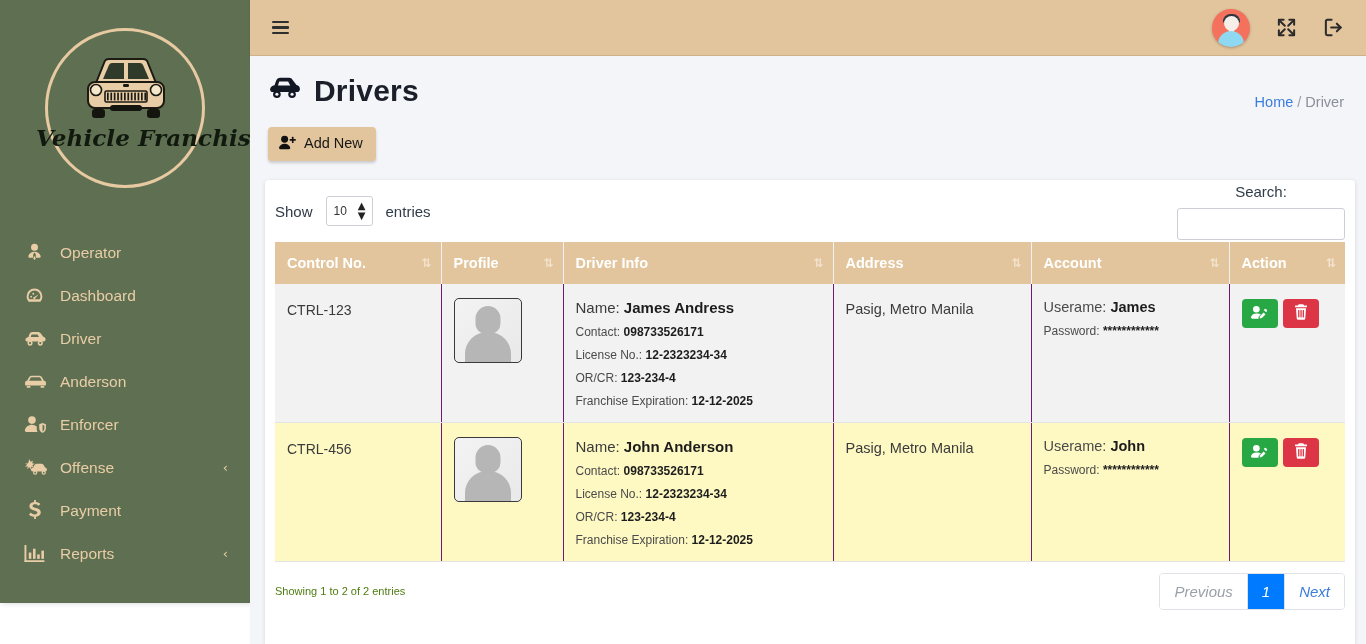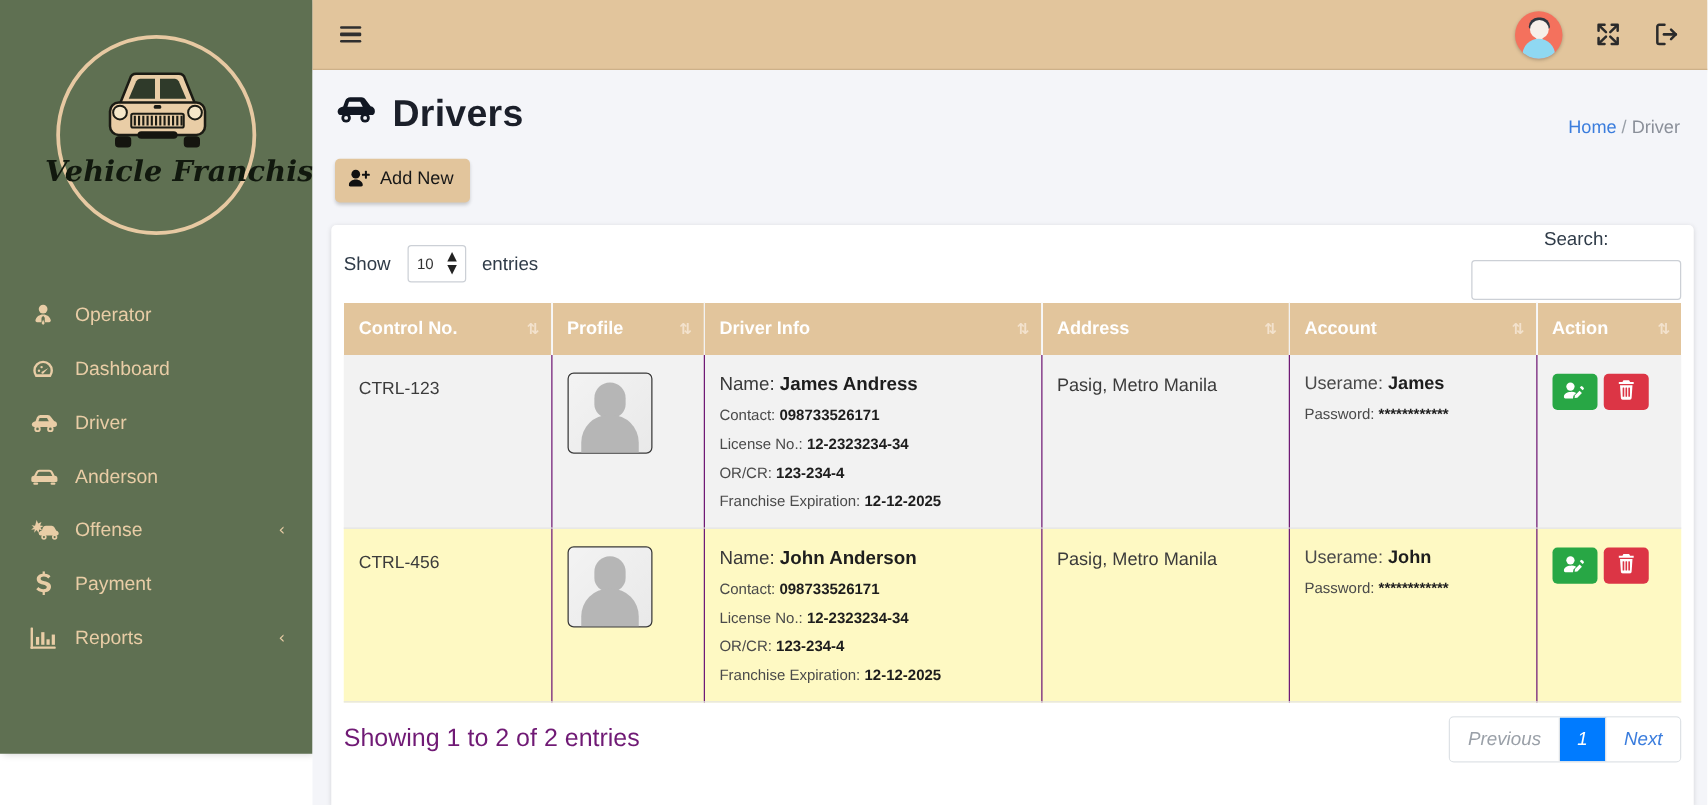--- a/index.html
+++ b/index.html
@@ -250,21 +250,21 @@
     border: none; cursor: pointer;
     display: flex; align-items: center; justify-content: center;
   }
   .abtn.edit { background: #28a745; }
   .abtn.del  { background: #dc3545; }
 
   .card-bottom {
     display: flex; align-items: center;
     height: 58px;
   }
-  .showing { font-size: 20px; color: #701a75; }
+  .showing { font-size: 11px; color: #4d7c0f; }
   .pager { margin-left: auto; display: flex; border: 1px solid #dee2e6; border-radius: 4px; overflow: hidden; }
   .pager div {
     padding: 9px 14px; font-size: 15px; color: #3b7ddd;
     background: #fff; border-right: 1px solid #dee2e6; cursor: pointer;
     user-select: none;
     font-style: italic;
   }
   .pager div:last-child { border-right: none; }
   .pager div.muted { color: #9aa0a8; }
   .pager div.active { background: #007bff; color: #fff; }
@@ -358,20 +358,32 @@
           <svg width="23" height="21" viewBox="0 0 26 20" fill="#e9cda6">
             <path d="M23.4 9.3l-1.1-.3-1.8-3.6A3.4 3.4 0 0017.4 3.5H8.6a3.4 3.4 0 00-3.1 1.9L3.7 9l-1.1.3A2 2 0 001.2 11.2v2.3c0 .6.5 1.1 1.1 1.1h21.4c.6 0 1.1-.5 1.1-1.1v-2.3a2 2 0 00-1.4-1.9zM7.2 6.2a1.6 1.6 0 011.4-.9h8.8a1.6 1.6 0 011.4.9l1.4 2.9H5.8z"></path>
             <rect x="3" y="15.1" width="4.4" height="2.1" rx="1"></rect>
             <rect x="18.6" y="15.1" width="4.4" height="2.1" rx="1"></rect>
           </svg>
         </span>
         <span class="lbl">Anderson</span>
         <span class="caret"></span>
       </div>
 
+      <div class="nav-item">
+        <span class="ico">
+          <svg width="23" height="21" viewBox="0 0 26 22" fill="#e9cda6">
+            <circle cx="9" cy="6" r="4.3"></circle>
+            <path d="M9 11.4c-4 0-7.3 2.6-8 6.2-.2 1 .6 2 1.7 2h12.6c-.6-1.2-.9-2.5-.9-3.8v-2.6A11 11 0 009 11.4z"></path>
+            <path d="M21 9.2l-3.8 1.5v4.2c0 2.6 1.6 4.7 3.8 5.5 2.2-.8 3.8-2.9 3.8-5.5v-4.2z"></path>
+            <path d="M21 11.4l2 .8v3c0 1.7-.9 3.1-2 3.7z" fill="#5f7052"></path>
+          </svg>
+        </span>
+        <span class="lbl">Enforcer</span>
+        <span class="caret"></span>
+      </div>
 
       <div class="nav-item">
         <span class="ico">
           <svg width="24" height="21" viewBox="0 0 28 22" fill="#e9cda6">
             <path d="M6.2 1l1.4 3.3L10.7 3 9.4 6.1l3.3.6-3 1.7 2 2.6-3.2-1-.4 3.3-1.9-2.8-2.3 2.4.5-3.3-3.3.5 2.5-2.2L1.4 5.9l3.3.5z"></path>
             <path d="M10.6 15.6h14.2a2 2 0 002-2c0-1.4-.9-2.3-2.2-2.6l-1.9-3.1a2.9 2.9 0 00-2.4-1.4h-5.6a3 3 0 00-2.7 1.8l-1 2.8c-1.7.3-2.9 1.3-2.9 2.6a2 2 0 001.9 1.9z"></path>
             <circle cx="13" cy="17" r="2.5"></circle>
             <circle cx="23" cy="17" r="2.5"></circle>
             <circle cx="13" cy="17" r="1" fill="#5f7052"></circle>
             <circle cx="23" cy="17" r="1" fill="#5f7052"></circle>

